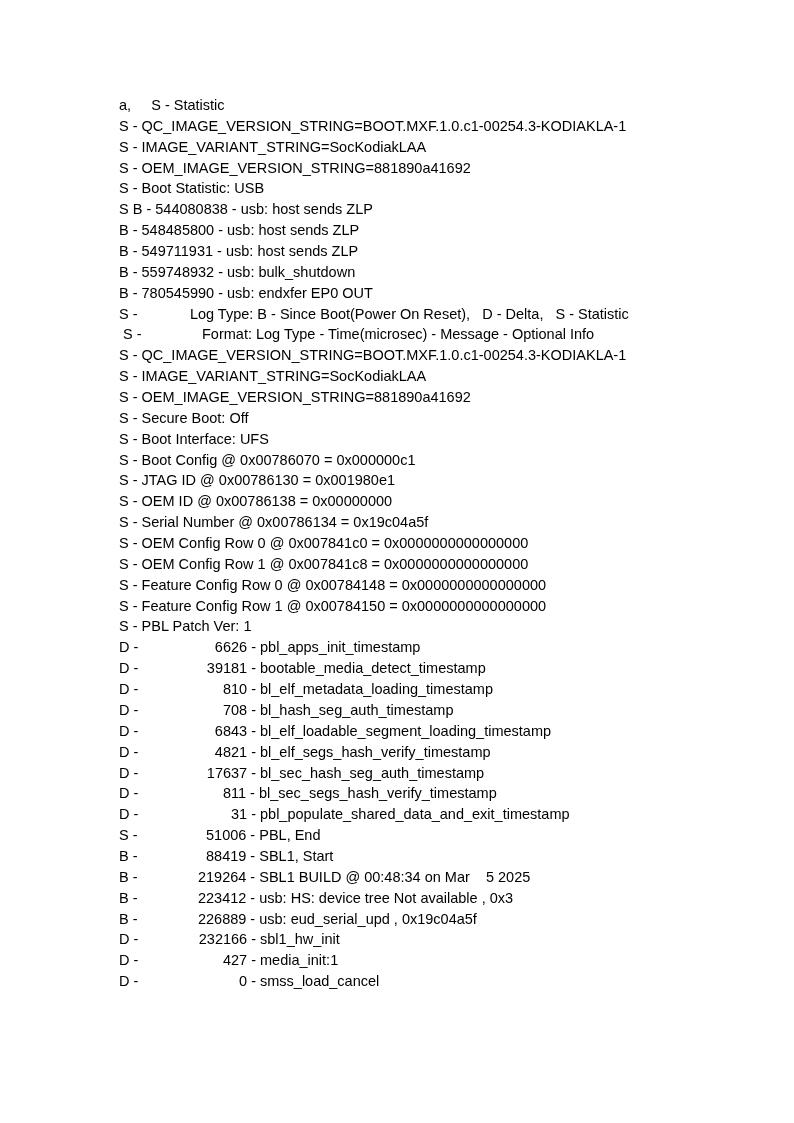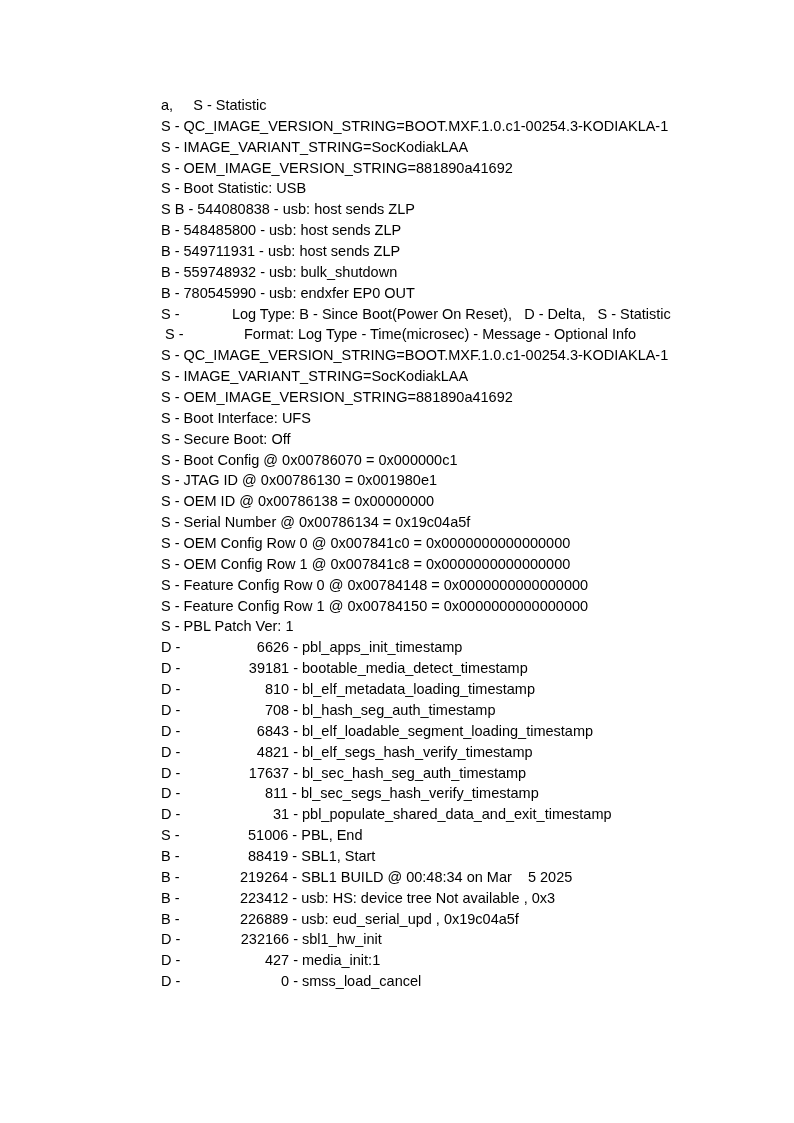--- a/index.html
+++ b/index.html
@@ -20,21 +20,20 @@
     top: 95px;
     right: 20px;
     font-family: "Liberation Sans", "DejaVu Sans", sans-serif;
     font-size: 14.5px;
     line-height: 20.86px;
     color: #000000;
   }
   .line {
     white-space: pre;
     height: 20.86px;
-    margin-left: 42px;
   }
 </style>
 </head>
 <body>
 
 <div class="page">
   <div class="log" id="log-container">
       <div class="line">a,     S - Statistic</div>
       <div class="line">S - QC_IMAGE_VERSION_STRING=BOOT.MXF.1.0.c1-00254.3-KODIAKLA-1</div>
       <div class="line">S - IMAGE_VARIANT_STRING=SocKodiakLAA</div>
@@ -43,22 +42,22 @@
       <div class="line">S B - 544080838 - usb: host sends ZLP</div>
       <div class="line">B - 548485800 - usb: host sends ZLP</div>
       <div class="line">B - 549711931 - usb: host sends ZLP</div>
       <div class="line">B - 559748932 - usb: bulk_shutdown</div>
       <div class="line">B - 780545990 - usb: endxfer EP0 OUT</div>
       <div class="line">S -             Log Type: B - Since Boot(Power On Reset),   D - Delta,   S - Statistic</div>
       <div class="line"> S -               Format: Log Type - Time(microsec) - Message - Optional Info</div>
       <div class="line">S - QC_IMAGE_VERSION_STRING=BOOT.MXF.1.0.c1-00254.3-KODIAKLA-1</div>
       <div class="line">S - IMAGE_VARIANT_STRING=SocKodiakLAA</div>
       <div class="line">S - OEM_IMAGE_VERSION_STRING=881890a41692</div>
+      <div class="line">S - Secure Boot: Off</div>
       <div class="line">S - Boot Interface: UFS</div>
-      <div class="line">S - Secure Boot: Off</div>
       <div class="line">S - Boot Config @ 0x00786070 = 0x000000c1</div>
       <div class="line">S - JTAG ID @ 0x00786130 = 0x001980e1</div>
       <div class="line">S - OEM ID @ 0x00786138 = 0x00000000</div>
       <div class="line">S - Serial Number @ 0x00786134 = 0x19c04a5f</div>
       <div class="line">S - OEM Config Row 0 @ 0x007841c0 = 0x0000000000000000</div>
       <div class="line">S - OEM Config Row 1 @ 0x007841c8 = 0x0000000000000000</div>
       <div class="line">S - Feature Config Row 0 @ 0x00784148 = 0x0000000000000000</div>
       <div class="line">S - Feature Config Row 1 @ 0x00784150 = 0x0000000000000000</div>
       <div class="line">S - PBL Patch Ver: 1</div>
       <div class="line">D -                   6626 - pbl_apps_init_timestamp</div>

